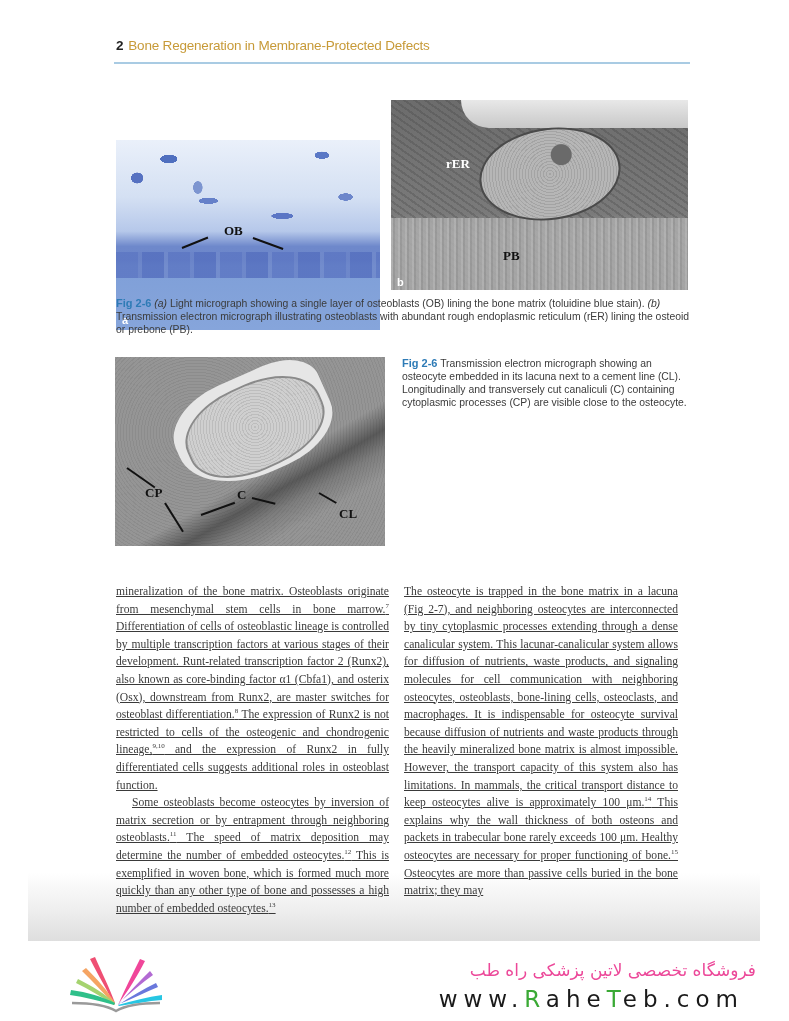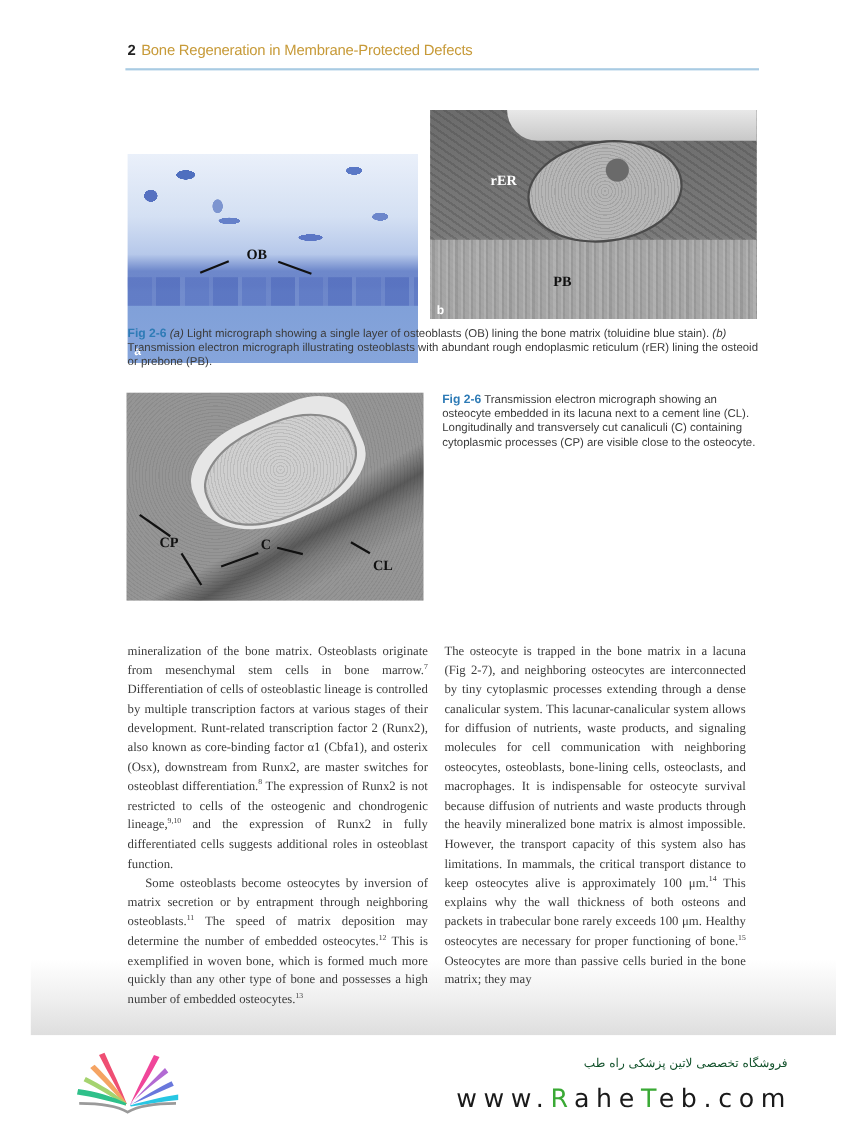--- a/index.html
+++ b/index.html
@@ -62,32 +62,32 @@
     .caption { font-family: "Liberation Sans", sans-serif; font-size: 10.4px; line-height: 13px; color: #3b3b3b; }
     .caption .figref { color: #2e7bb6; font-weight: bold; font-size: 11px; }
     .caption-26 { left: 116px; top: 297px; width: 574px; text-align: left; }
     .caption-27 { left: 402px; top: 357px; width: 286px; }
 
     
     .gray-band { left: 28px; top: 560px; width: 732px; height: 381px;
       background: linear-gradient(180deg, #ffffff 0%, #ffffff 82%, #eeeeee 92%, #dedede 100%); }
 
     
-    .col { font-size: 11.6px; line-height: 17.6px; color: #3a3a3a; text-align: justify; }
+    .col { font-size: 11.6px; line-height: 17.6px; color: #3a3a3a; text-align: justify; text-decoration: underline; }
     .col p { margin: 0; }
     .col p.indent { text-indent: 16px; }
     .col-left { left: 116px; top: 583px; width: 273px; }
     .col-right { left: 404px; top: 583px; width: 274px; }
     sup { font-size: 7px; line-height: 0; }
 
     
     .footer-logo { left: 68px; top: 953px; width: 96px; height: 62px; }
-    .footer-fa { left: 396px; top: 960px; width: 320px; text-align: right; direction: rtl;
-      font-family: "DejaVu Sans", sans-serif; font-size: 11px; color: #14532d; }
-    .footer-url { left: 392px; top: 986px; width: 328px; text-align: right;
+    .footer-fa { left: 436px; top: 960px; width: 320px; text-align: right; direction: rtl;
+      font-family: "DejaVu Sans", sans-serif; font-size: 17px; color: #ec4899; }
+    .footer-url { left: 416px; top: 986px; width: 328px; text-align: right;
       font-family: "DejaVu Sans", sans-serif; font-size: 23px; letter-spacing: 6px; color: #1a1a1a; }
     .footer-url .green { color: #3aa935; }
   </style>
 </head>
 <body>
 
 <div class="abs running-head">
   <span class="num">2</span><span class="title">Bone Regeneration in Membrane-Protected Defects</span>
 </div>
 <div class="abs head-rule"></div>

